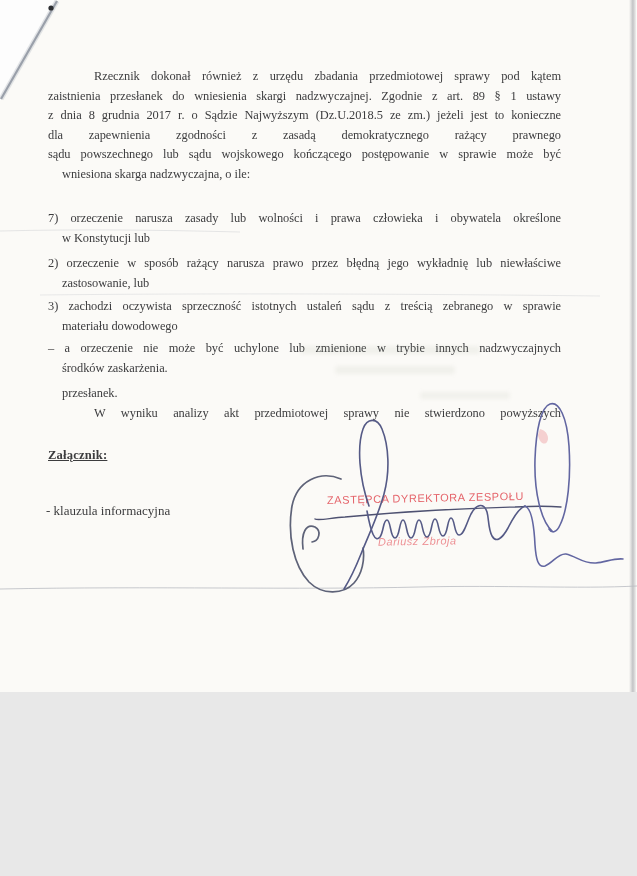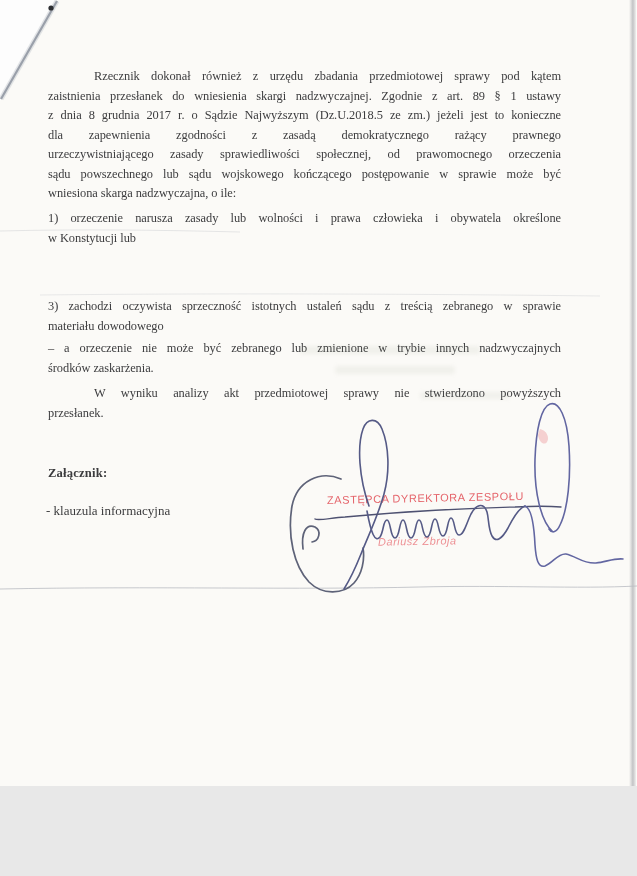--- a/index.html
+++ b/index.html
@@ -1,38 +1,39 @@
 <!DOCTYPE html>
 <html style="--stamp-color: #e25058; --ink-color: #4d5280;"><head>
 <meta charset="utf-8">
 <style>
   html,body{margin:0;padding:0;background:#e8e8e8;}
   #page{
     position:relative;
-    width:637px;height:786px;
+    width:637px;height:692px;
     background:#fbfaf7;
     overflow:hidden;
     font-family:"Liberation Serif", serif;
     color:#3c3c3e;
   }
   
   .tblock{
     position:absolute;
     left:48px;width:513px;
     font-size:12.4px;
     line-height:19.5px;
     letter-spacing:-0.05px;
     color:#3c3c3e;
   }
   .ln{text-align:justify;text-align-last:justify;}
-  .ln.last{text-align:justify;text-align-last:left;}
+  .ln.last{text-align:justify;text-align-last:left;margin-left:14px;}
   .ind{text-indent:46px;}
   .attach-head{
-    position:absolute;left:48px;top:466px;
+    position:absolute;left:48px;top:448px;
     font-size:12.6px;font-weight:bold;
+    text-decoration:underline;
     letter-spacing:0.2px;
   }
   .attach-item{
     position:absolute;left:46px;top:503px;
     font-size:13px;
   }
   .page-num{
     position:absolute;left:262px;top:840px;width:70px;
     text-align:center;font-size:11px;color:#9a9a98;
     letter-spacing:1px;
@@ -73,42 +74,45 @@
 </head>
 <body>
 
 <div id="page">
 
   <div class="tblock" style="top:67px">
     <div class="ln ind">Rzecznik dokonał również z urzędu zbadania przedmiotowej sprawy pod kątem</div>
     <div class="ln">zaistnienia przesłanek do wniesienia skargi nadzwyczajnej. Zgodnie z art. 89 § 1 ustawy</div>
     <div class="ln">z dnia 8 grudnia 2017 r. o Sądzie Najwyższym (Dz.U.2018.5 ze zm.) jeżeli jest to konieczne</div>
     <div class="ln">dla zapewnienia zgodności z zasadą demokratycznego rażący prawnego</div>
-    <div class="ln">urzeczywistniającego zasady sprawiedliwości społecznej, od prawomocnego orzeczenia</div>
     <div class="ln">sądu powszechnego lub sądu wojskowego kończącego postępowanie w sprawie może być</div>
     <div class="ln last">wniesiona skarga nadzwyczajna, o ile:</div>
   </div>
 
   <div class="tblock" style="top:209px">
-    <div class="ln">1) orzeczenie narusza zasady lub wolności i prawa człowieka i obywatela określone</div>
+    <div class="ln">7) orzeczenie narusza zasady lub wolności i prawa człowieka i obywatela określone</div>
     <div class="ln last">w Konstytucji lub</div>
+  </div>
+  <div class="tblock" style="top:254px">
+    <div class="ln">2) orzeczenie w sposób rażący narusza prawo przez błędną jego wykładnię lub niewłaściwe</div>
+    <div class="ln last">zastosowanie, lub</div>
   </div>
   <div class="tblock" style="top:297px">
     <div class="ln">3) zachodzi oczywista sprzeczność istotnych ustaleń sądu z treścią zebranego w sprawie</div>
     <div class="ln last">materiału dowodowego</div>
   </div>
 
   <div class="tblock" style="top:339px">
-    <div class="ln">– a orzeczenie nie może być zebranego lub zmienione w trybie innych nadzwyczajnych</div>
+    <div class="ln">– a orzeczenie nie może być uchylone lub zmienione w trybie innych nadzwyczajnych</div>
     <div class="ln last">środków zaskarżenia.</div>
   </div>
 
   <div class="tblock" style="top:384px">
+    <div class="ln last">przesłanek.</div>
     <div class="ln ind">W wyniku analizy akt przedmiotowej sprawy nie stwierdzono powyższych</div>
-    <div class="ln last">przesłanek.</div>
   </div>
 
   <div class="attach-head">Załącznik:</div>
   <div class="attach-item">- klauzula informacyjna</div>
 
   <div class="ghost" style="left:300px;top:346px;width:180px;height:8px"></div>
   <div class="ghost" style="left:335px;top:366px;width:120px;height:8px"></div>
   <div class="ghost" style="left:420px;top:392px;width:90px;height:7px"></div>
 
   <div class="stamp-title">ZASTĘPCA DYREKTORA ZESPOŁU</div>

